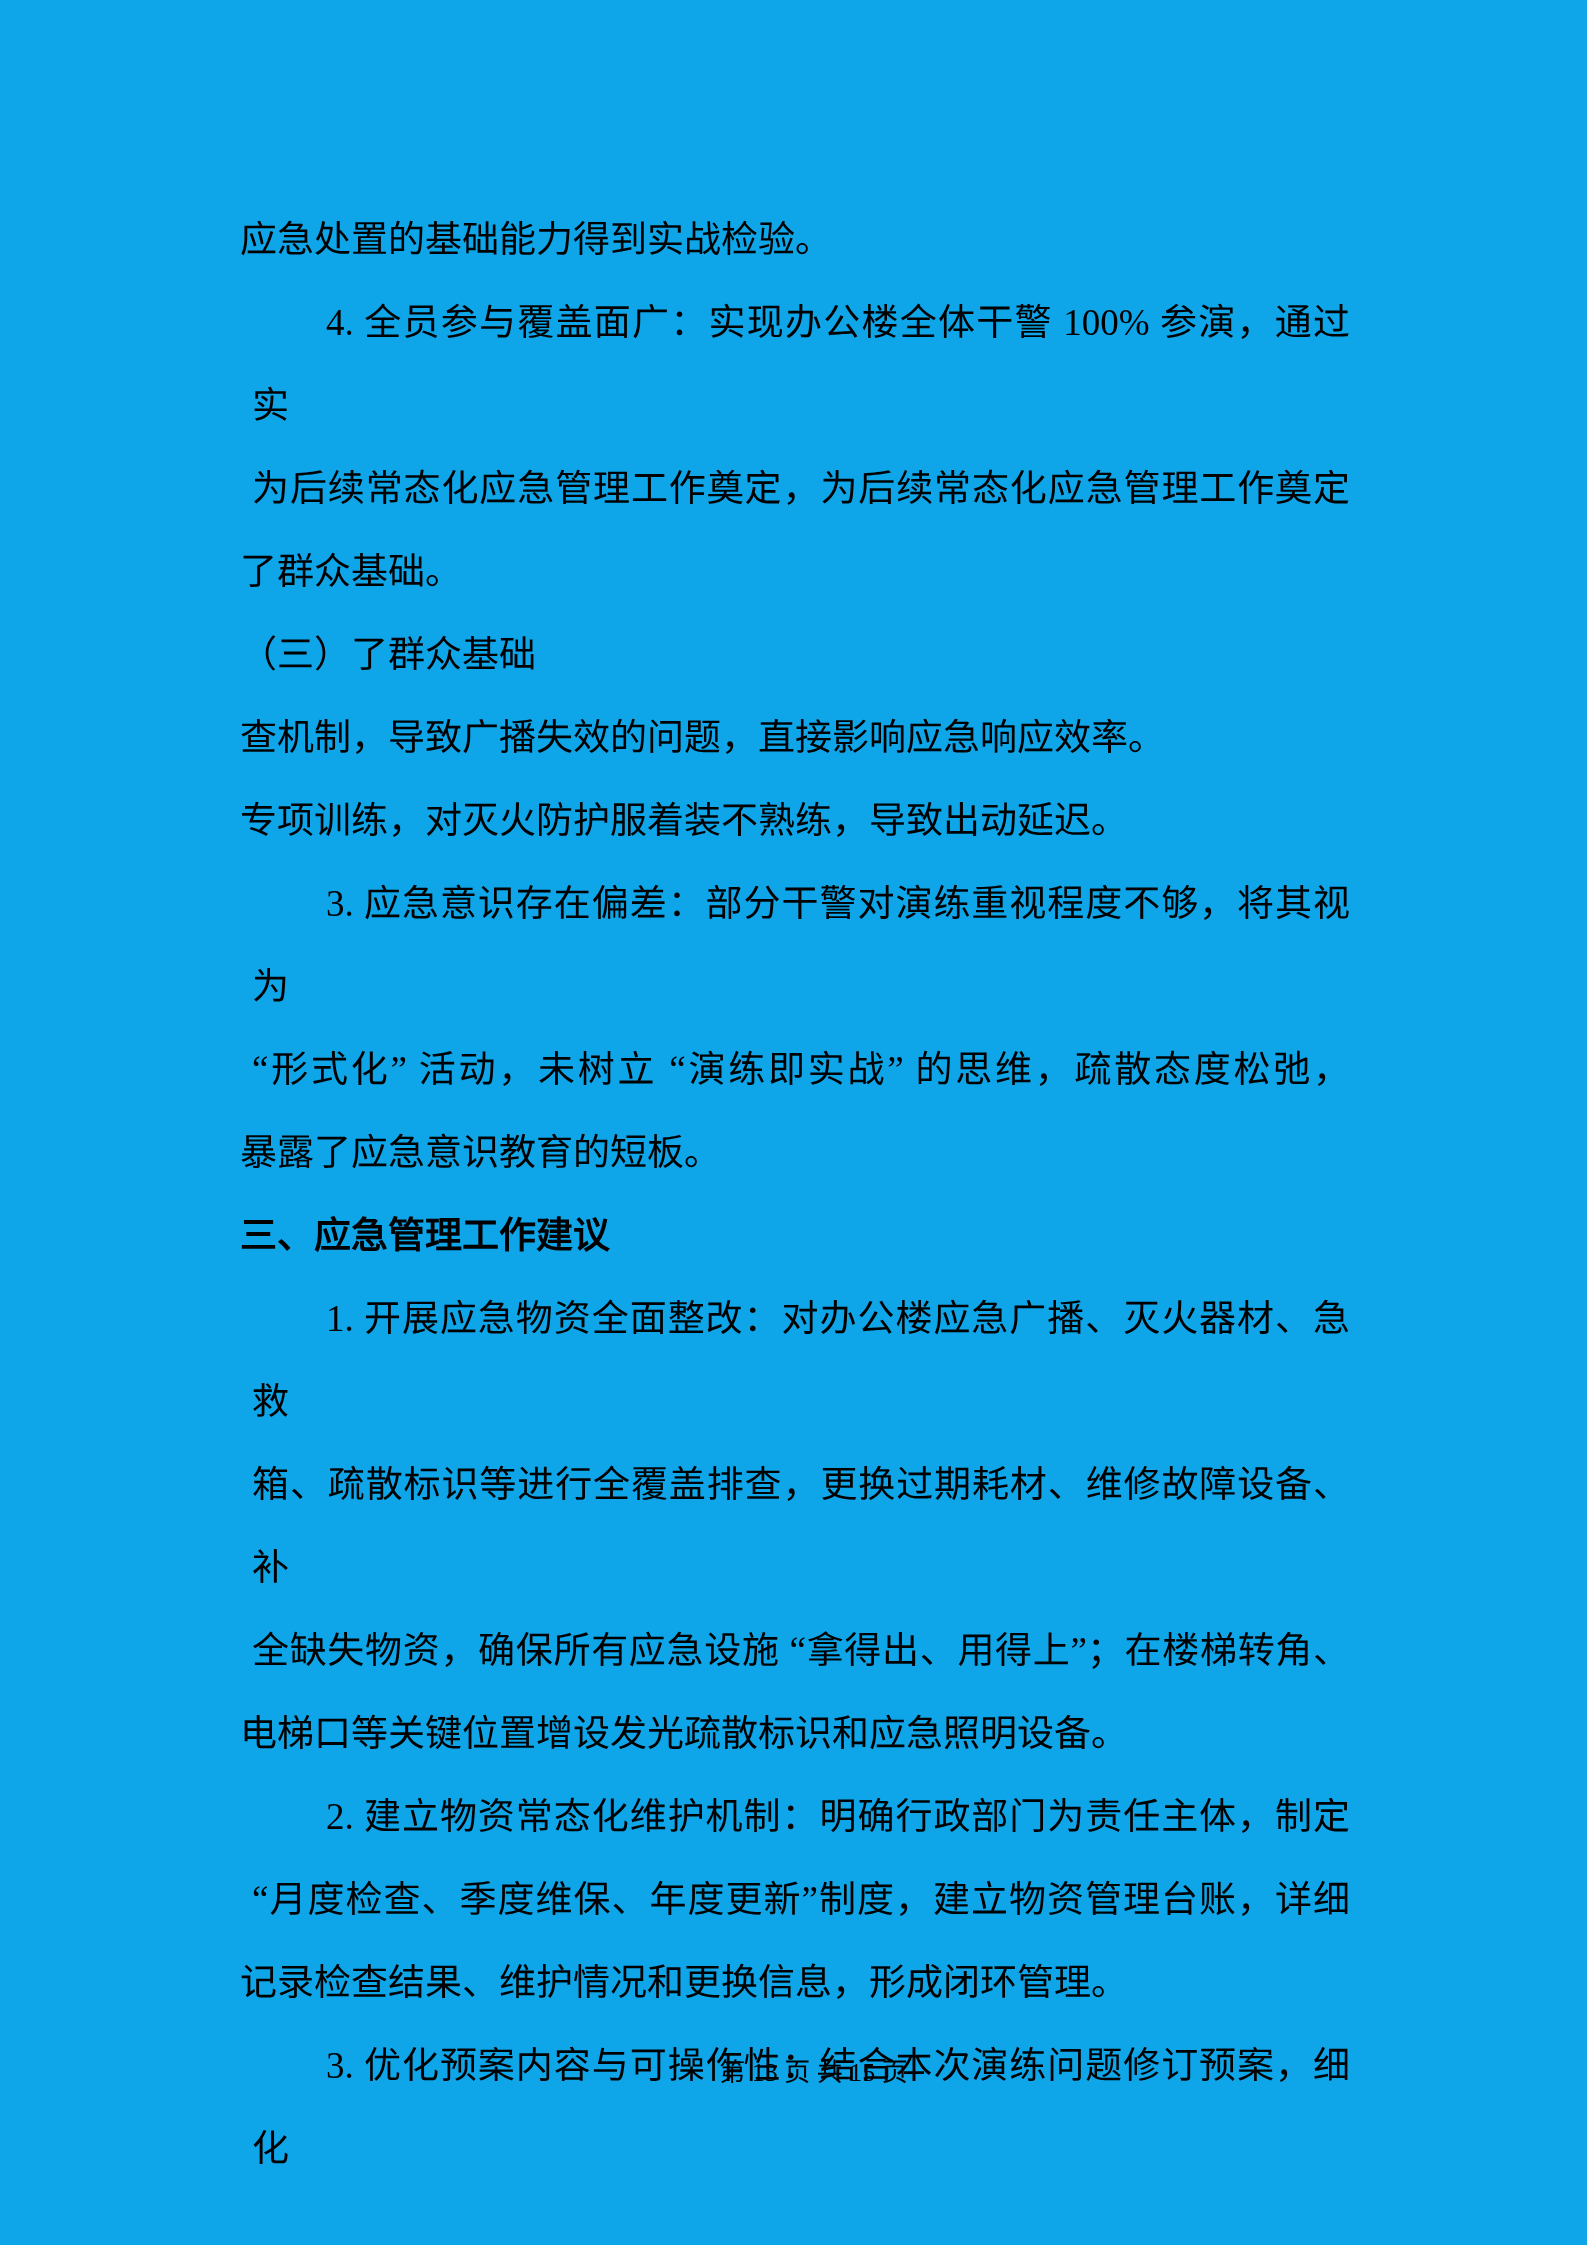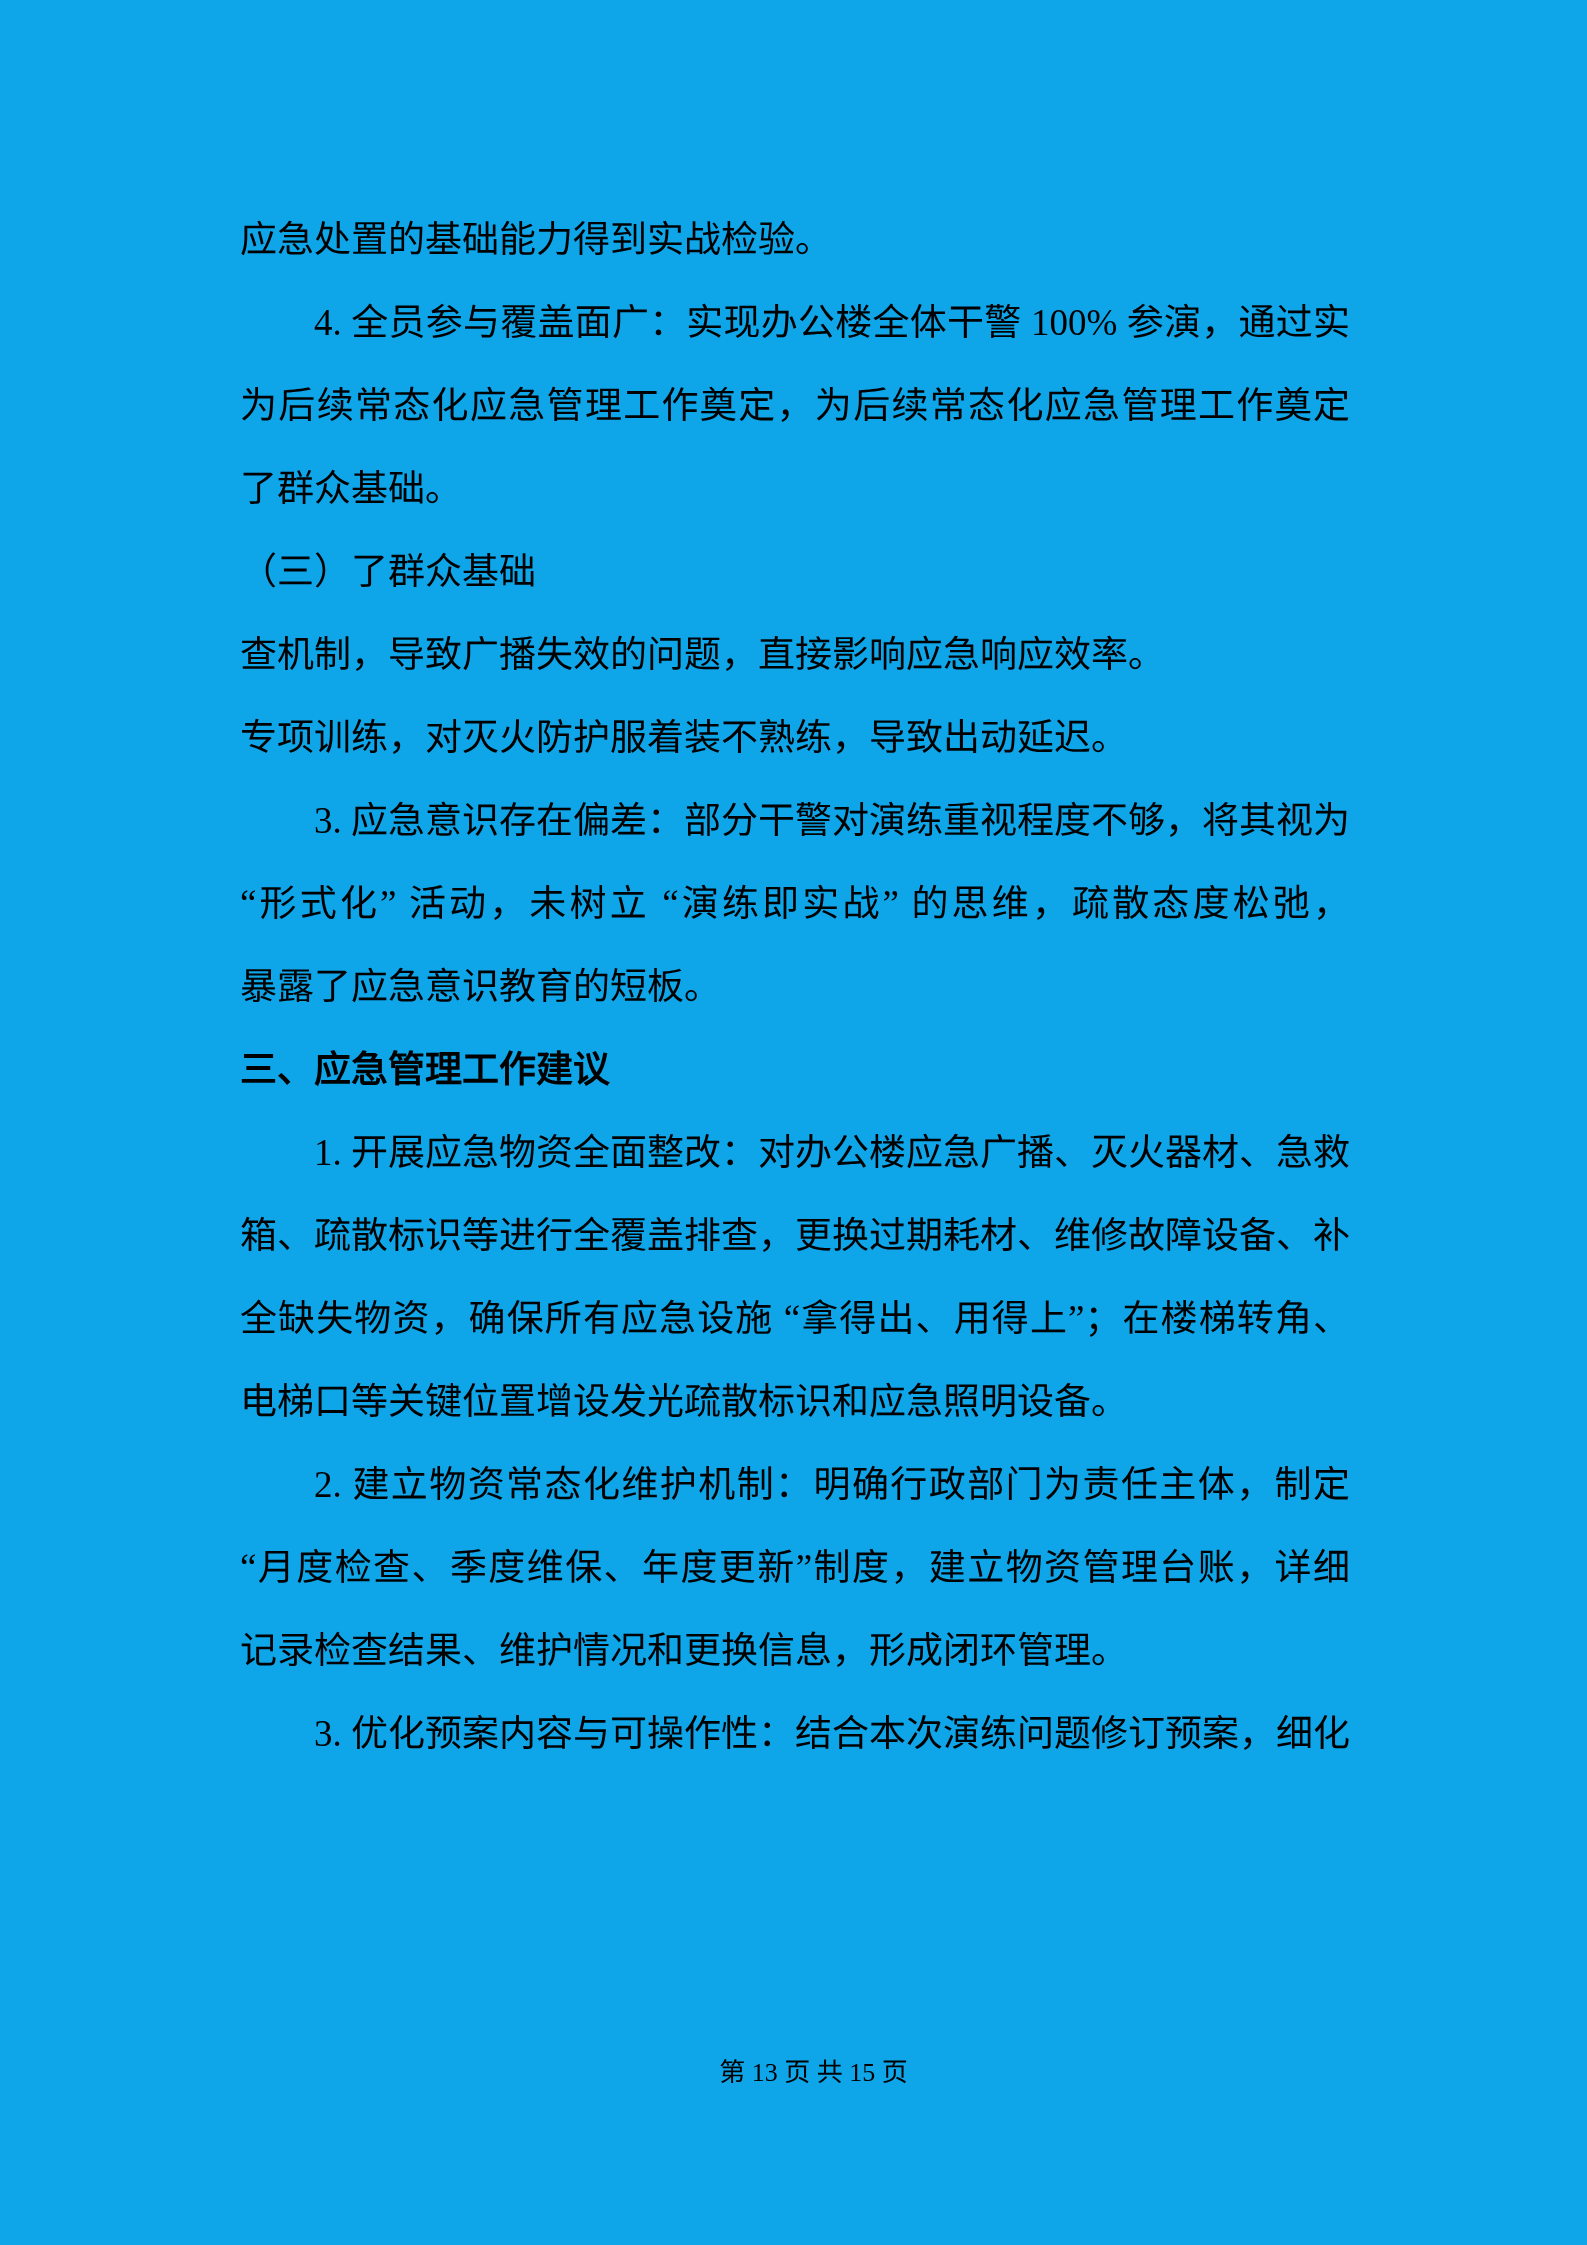--- a/index.html
+++ b/index.html
@@ -18,21 +18,21 @@
     top:198px;
     width:1110px;
     font-size:37px;
     line-height:83px;
   }
   .line{
     text-align:justify;
     text-justify:inter-ideograph;
     white-space:normal;
   }
-  .jfull{ text-align-last:justify; }
+  .jfull{ text-align-last:justify;margin-left:12px; }
   .ind{ text-indent:74px; }
   .bold{ font-weight:700; }
   .page-footer{
     position:absolute;
     left:0;
     top:2051px;
     width:100%;
     text-align:center;
     font-size:26px;
     line-height:44px;

